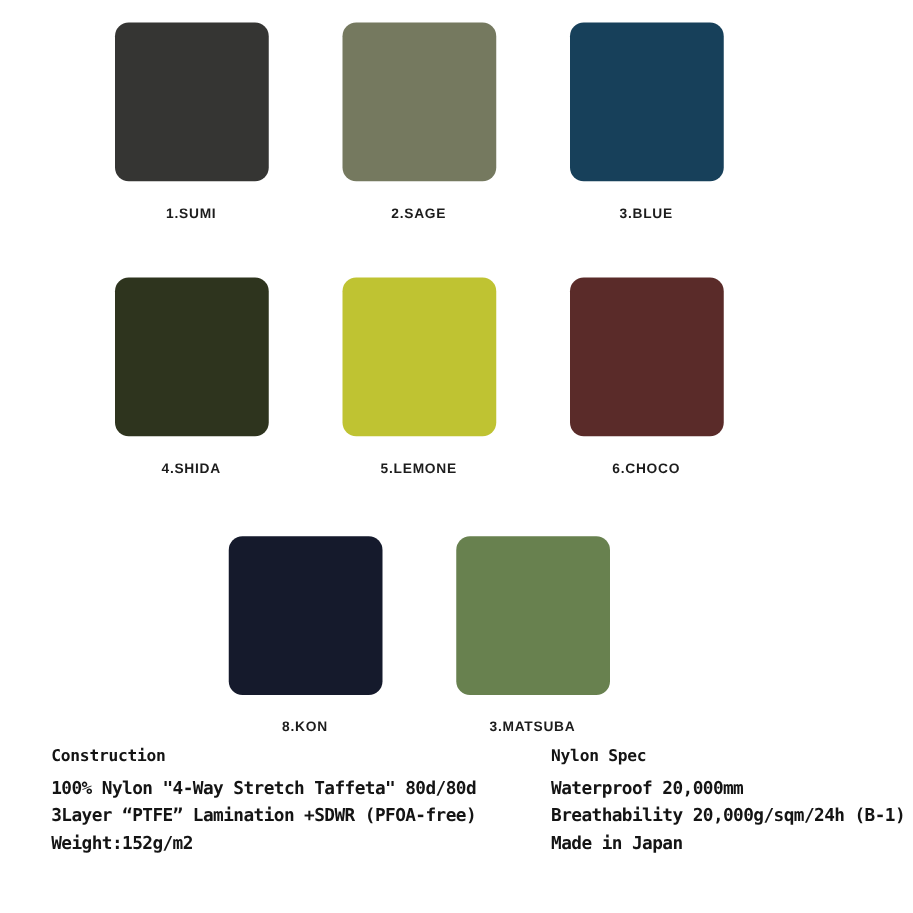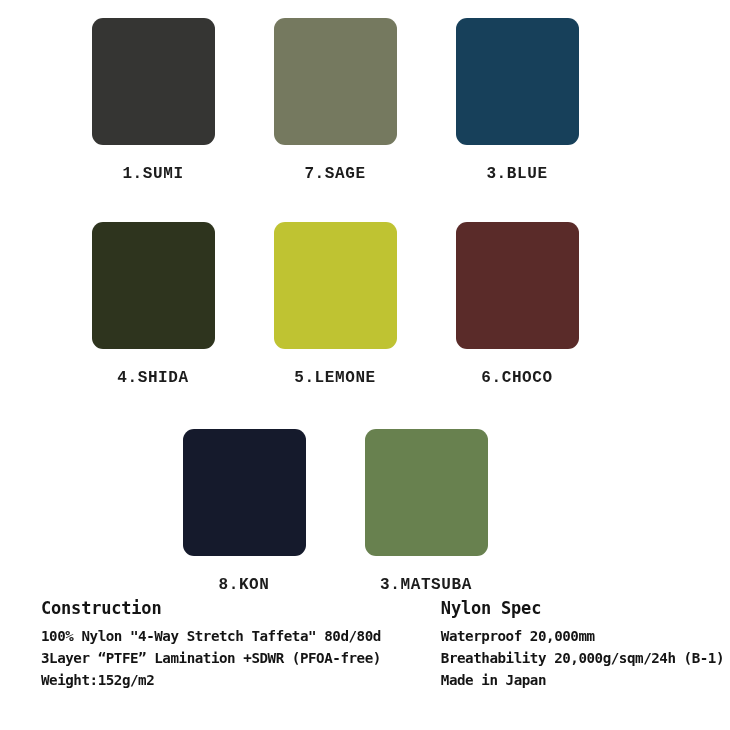--- a/index.html
+++ b/index.html
@@ -33,22 +33,22 @@
   }
 
   .swatch-chip {
     width: 123px;
     height: 127px;
     border-radius: 11px;
   }
 
   .swatch-label {
     margin-top: 20px;
-    font-family: Liberation Mono, monospace;
-    font-size: 16px;
+    font-family: Liberation Sans, sans-serif;
+    font-size: 11px;
     font-weight: bold;
     letter-spacing: 0.6px;
     color: #1c1c1c;
     white-space: nowrap;
   }
 
   
   .r1 { top: 18px; }
   .r2 { top: 222px; }
   .r3 { top: 429px; }
@@ -70,21 +70,21 @@
 
   .spec-col {
     font-family: "DejaVu Sans Mono", monospace;
     color: #141414;
   }
 
   .spec-col.left  { margin-left: 41px; width: 400px; }
   .spec-col.right { margin-left: 1px;  width: 290px; }
 
   .spec-heading {
-    font-size: 17px;
+    font-size: 13px;
     font-weight: bold;
     letter-spacing: -0.2px;
     margin-bottom: 7px;
     white-space: nowrap;
   }
 
   .spec-line {
     font-size: 14.2px;
     font-weight: bold;
     letter-spacing: -0.45px;
@@ -97,21 +97,21 @@
 
 <div id="swatch-grid">
 
   <div class="swatch-cell r1 c1">
     <div class="swatch-chip" style="background-color: rgb(53, 53, 51);"></div>
     <div class="swatch-label">1.SUMI</div>
   </div>
 
   <div class="swatch-cell r1 c2">
     <div class="swatch-chip" style="background-color: rgb(117, 121, 95);"></div>
-    <div class="swatch-label">7.SAGE</div>
+    <div class="swatch-label">2.SAGE</div>
   </div>
 
   <div class="swatch-cell r1 c3">
     <div class="swatch-chip" style="background-color: rgb(23, 64, 90);"></div>
     <div class="swatch-label">3.BLUE</div>
   </div>
 
   <div class="swatch-cell r2 c1">
     <div class="swatch-chip" style="background-color: rgb(46, 52, 30);"></div>
     <div class="swatch-label">4.SHIDA</div>

